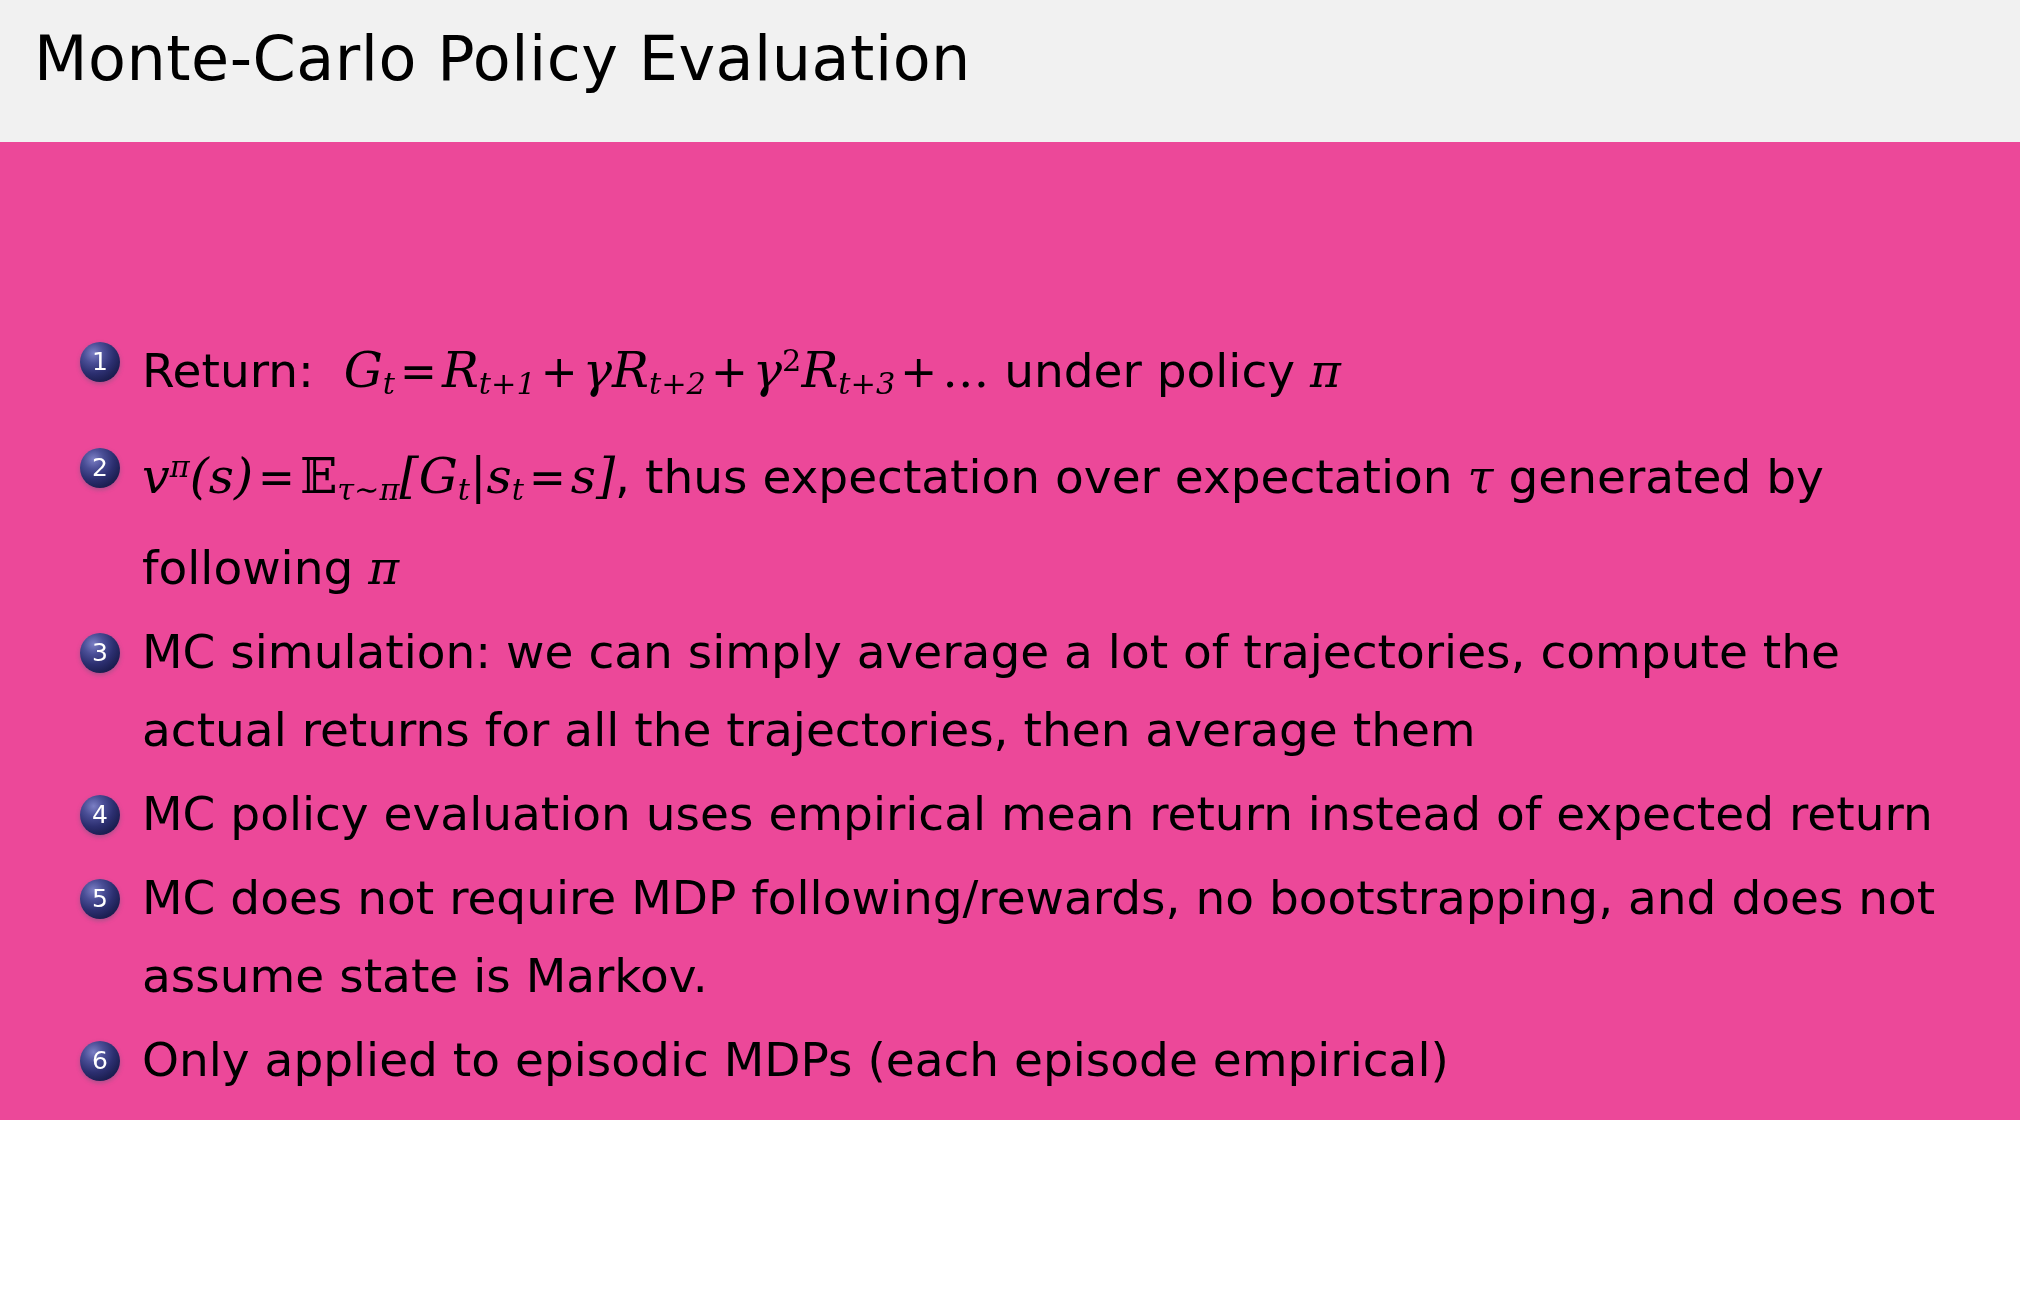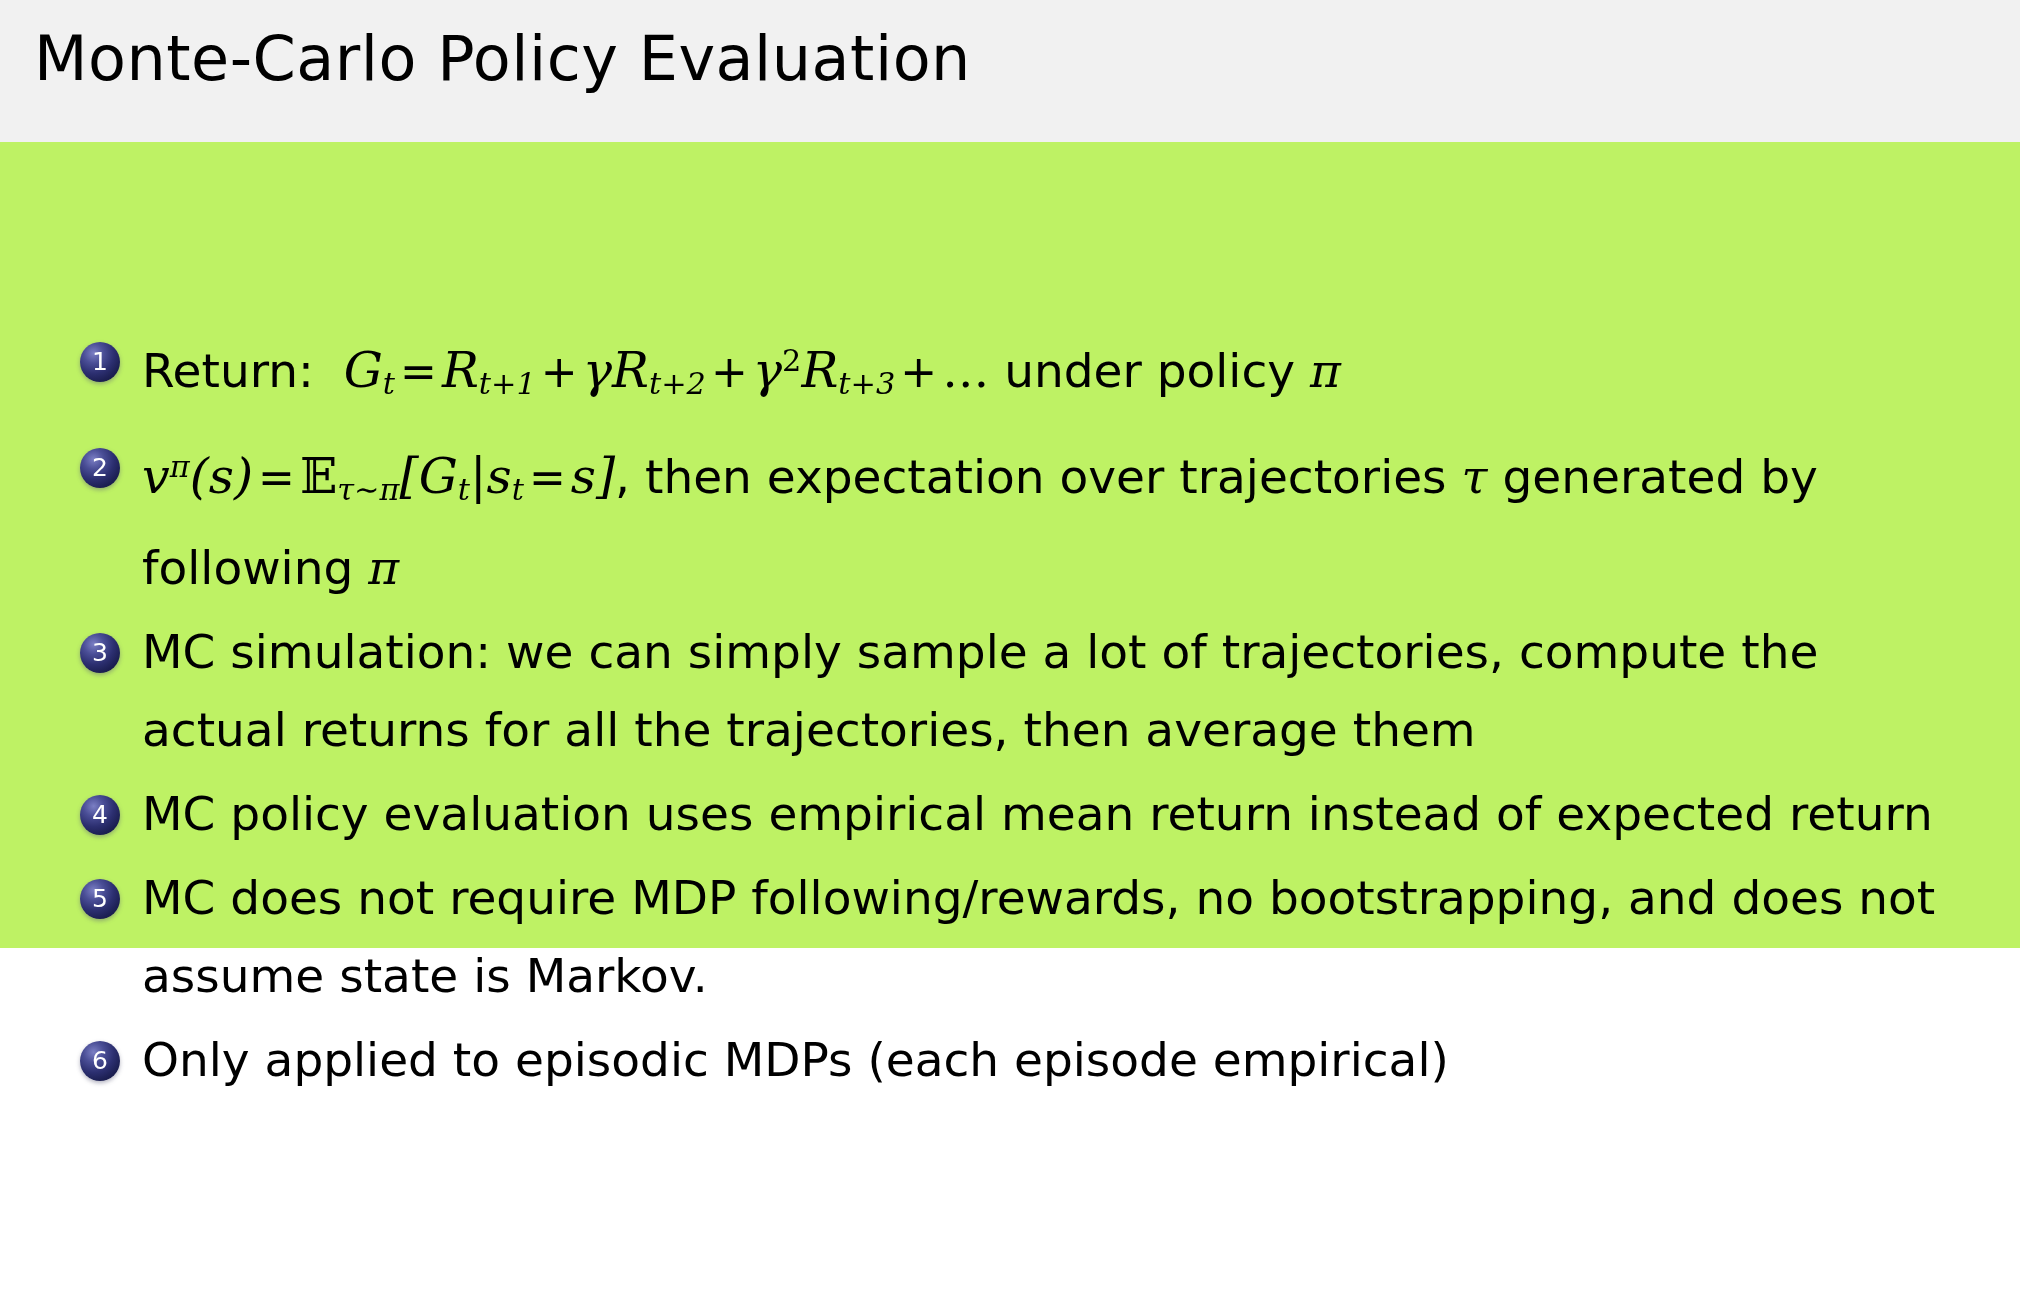--- a/index.html
+++ b/index.html
@@ -9,22 +9,22 @@
   body {
     width: 2020px;
     height: 1304px;
     background: #ffffff;
     font-family: "DejaVu Sans", sans-serif;
     overflow: hidden;
   }
   .slide {
     position: relative;
     width: 2020px;
-    height: 948px;
-    background: #bef264;
+    height: 1120px;
+    background: #ec4899;
   }
   .title-bar {
     position: absolute;
     left: 0;
     top: 0;
     width: 2020px;
     height: 142px;
     background: #f1f1f1;
   }
   .title-text {
@@ -142,33 +142,33 @@
         <span class="greek" style="font-size:47px">π</span>
       </div>
     </div>
 
     <div class="bullet-row">
       <div class="marker">
         <span class="num">2</span>
       </div>
       <div class="bullet-text">
         <span class="nowrap"><span class="math">v</span><span class="greek" style="font-size:49px"><sup style="font-style:italic">π</sup></span><span class="math">(</span><span class="math">s</span><span class="math">)</span><span class="op">=</span><span class="bb">𝔼</span><span class="greek" style="font-size:49px"><sub style="font-style:italic">τ∼π</sub></span><span class="math">[</span><span class="math">G</span><span class="math"><sub>t</sub></span><span class="math">|</span><span class="math">s</span><span class="math"><sub>t</sub></span><span class="op">=</span><span class="math">s</span><span class="math">]</span><span>,</span></span>
-        <span>then expectation over trajectories</span>
+        <span>thus expectation over expectation</span>
         <span class="greek" style="font-size:47px">τ</span>
         <span>generated by following</span>
         <span class="greek" style="font-size:47px">π</span>
       </div>
     </div>
 
     <div class="bullet-row">
       <div class="marker">
         <span class="num">3</span>
       </div>
       <div class="bullet-text">
-        <span>MC simulation: we can simply sample a lot of trajectories, compute</span>
+        <span>MC simulation: we can simply average a lot of trajectories, compute</span>
         <span>the actual returns for all the trajectories, then average them</span>
       </div>
     </div>
 
     <div class="bullet-row">
       <div class="marker">
         <span class="num">4</span>
       </div>
       <div class="bullet-text">
         <span>MC policy evaluation uses empirical mean return instead of expected</span>

